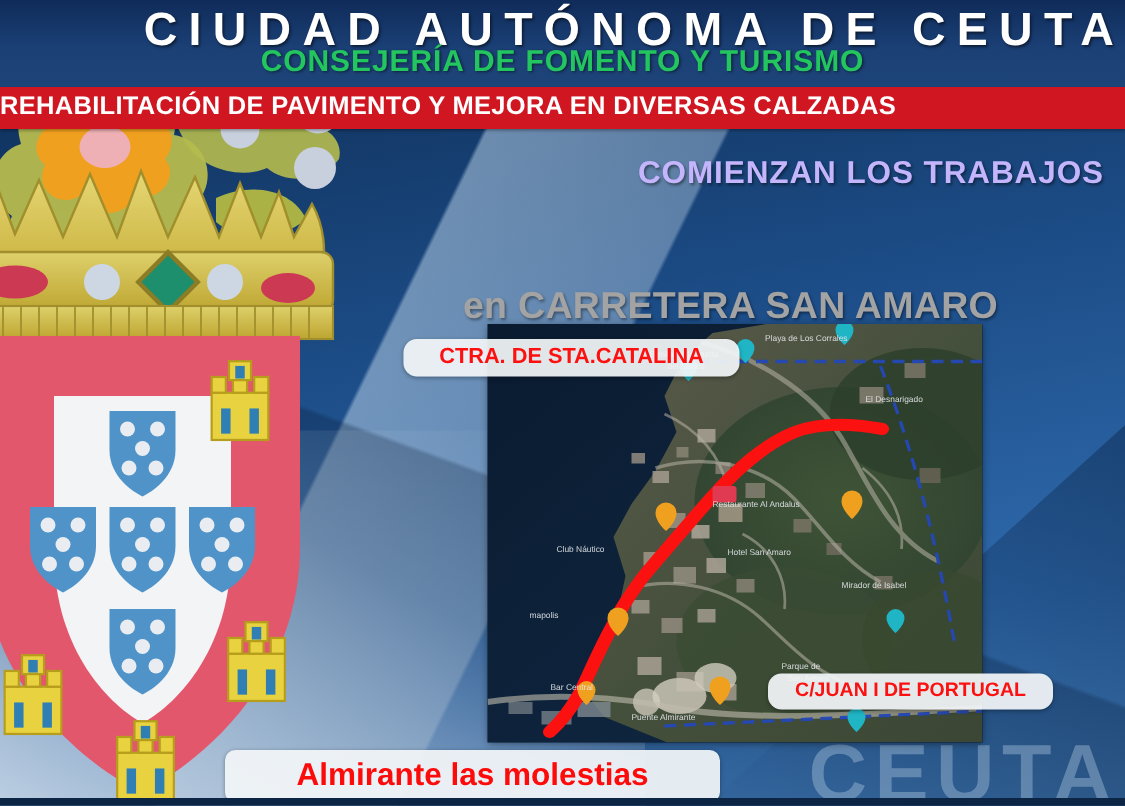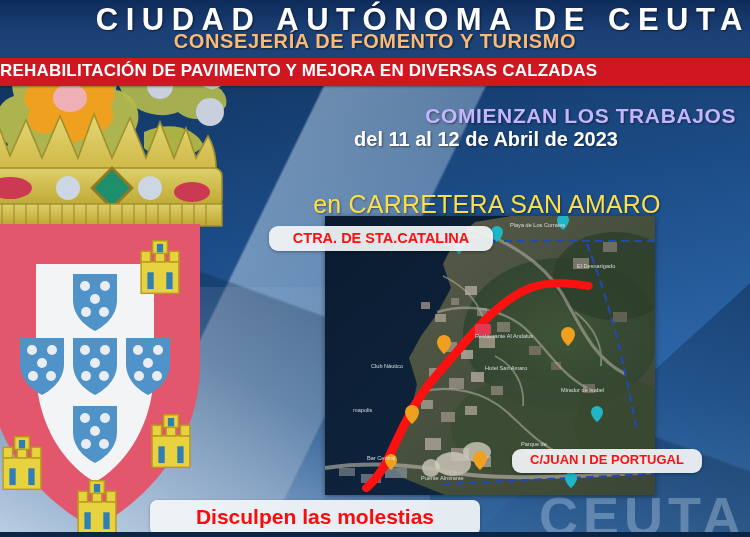--- a/index.html
+++ b/index.html
@@ -26,21 +26,21 @@
 
   
   .watermark{position:absolute;right:4px;bottom:-6px;font-size:54px;font-weight:bold;
     letter-spacing:5px;color:rgba(178,203,226,0.40);user-select:none;line-height:1;}
   .hdr-navy-grad{position:absolute;left:0;top:0;width:750px;height:58px;
     background:linear-gradient(180deg,#0f2b59 0%,#1b4076 55%,#1d4478 100%);}
   .hdr-title{position:absolute;left:0;top:2px;width:750px;text-align:right;
     color:#fff;font-size:31px;font-weight:bold;letter-spacing:7.5px;
     text-shadow:1px 1px 2px rgba(0,0,0,.55);}
   .hdr-sub{position:absolute;left:0;top:30px;width:750px;text-align:center;
-    color:#fdba74;font-size:20px;font-weight:bold;letter-spacing:0.6px;
+    color:#22c55e;font-size:20px;font-weight:bold;letter-spacing:0.6px;
     text-shadow:1px 1px 2px rgba(0,0,0,.5);}
   .hdr-red{position:absolute;left:0;top:58px;width:750px;height:28px;background:#cf1621;
     box-shadow:0 1px 2px rgba(0,0,0,.35);}
   .hdr-red-txt{position:absolute;left:0;top:61px;width:750px;text-align:left;
     color:#fff;font-size:17px;font-weight:bold;letter-spacing:0.2px;}
 
   
   .coa{position:absolute;left:-36px;top:16px;width:300px;height:530px;}
   .coa svg{display:block;}
 
@@ -48,21 +48,21 @@
   .c-line1{position:absolute;left:236px;top:104px;width:500px;text-align:right;
     color:#c4b5fd;font-size:21px;font-weight:bold;letter-spacing:0.6px;
     text-shadow:1px 1px 2px rgba(0,0,0,.45);}
   .c-line2{position:absolute;left:236px;top:128px;width:500px;text-align:center;
     color:#fff;font-size:20px;font-weight:bold;
     text-shadow:1px 1px 2px rgba(0,0,0,.45);}
   .c-red1{position:absolute;left:230px;top:164px;width:514px;text-align:center;
     color:#fd0404;font-size:25px;font-weight:bold;letter-spacing:0.2px;
     text-shadow:1px 1px 2px rgba(0,0,0,.40);}
   .c-red2{position:absolute;left:230px;top:190px;width:514px;text-align:center;
-    color:#fde047;font-size:25px;font-weight:normal;letter-spacing:0.2px;
+    color:#a3a3a3;font-size:25px;font-weight:bold;letter-spacing:0.2px;
     text-shadow:1px 1px 2px rgba(0,0,0,.40);}
 
   
   .map{position:absolute;left:325px;top:216px;width:330px;height:279px;overflow:hidden;
     box-shadow:0 1px 5px rgba(0,0,0,.45);background:#0c1e34;}
   .map svg{display:block;}
 
   
   .lab{position:absolute;background:rgba(242,245,248,0.93);border-radius:9px;
     color:#fd1010;font-weight:bold;text-align:center;line-height:1.12;
@@ -283,21 +283,20 @@
     </svg>
   </div>
 
   <div class="hdr-navy-grad"></div>
   <div class="hdr-title">CIUDAD AUTÓNOMA DE CEUTA</div>
   <div class="hdr-sub">CONSEJERÍA DE FOMENTO Y TURISMO</div>
   <div class="hdr-red"></div>
   <div class="hdr-red-txt">REHABILITACIÓN DE PAVIMENTO Y MEJORA EN DIVERSAS CALZADAS</div>
 
   <div class="c-line1">COMIENZAN LOS TRABAJOS</div>
-  <div class="c-line2">del 11 al 12 de Abril de 2023</div>
   <div class="c-red2">en CARRETERA SAN AMARO</div>
 
   <div class="map">
     <svg width="330" height="279" viewBox="0 0 330 279" xmlns="http://www.w3.org/2000/svg">
       <defs>
         <linearGradient id="sea" x1="0" y1="0" x2="1" y2="1">
           <stop offset="0" stop-color="#0a1b30"></stop>
             <stop offset="1" stop-color="#112a45"></stop>
         </linearGradient>
         <linearGradient id="land" x1="0" y1="0" x2="1" y2="1">
@@ -411,16 +410,16 @@
         <text x="200" y="238">San Amaro</text>
         <text x="96" y="264">Puente Almirante</text>
         <text x="252" y="52">El Desnarigado</text>
       </g>
     </svg>
   </div>
 
   <div class="lab lab-catalina">CTRA. DE STA.CATALINA</div>
   <div class="lab lab-juan">C/JUAN I DE PORTUGAL</div>
 
-  <div class="lab lab-sorry">Disculpen las molestias</div>
+  <div class="lab lab-sorry">Almirante las molestias</div>
   <div class="frame-bottom"></div>
 
 </div>
 
 </body></html>

